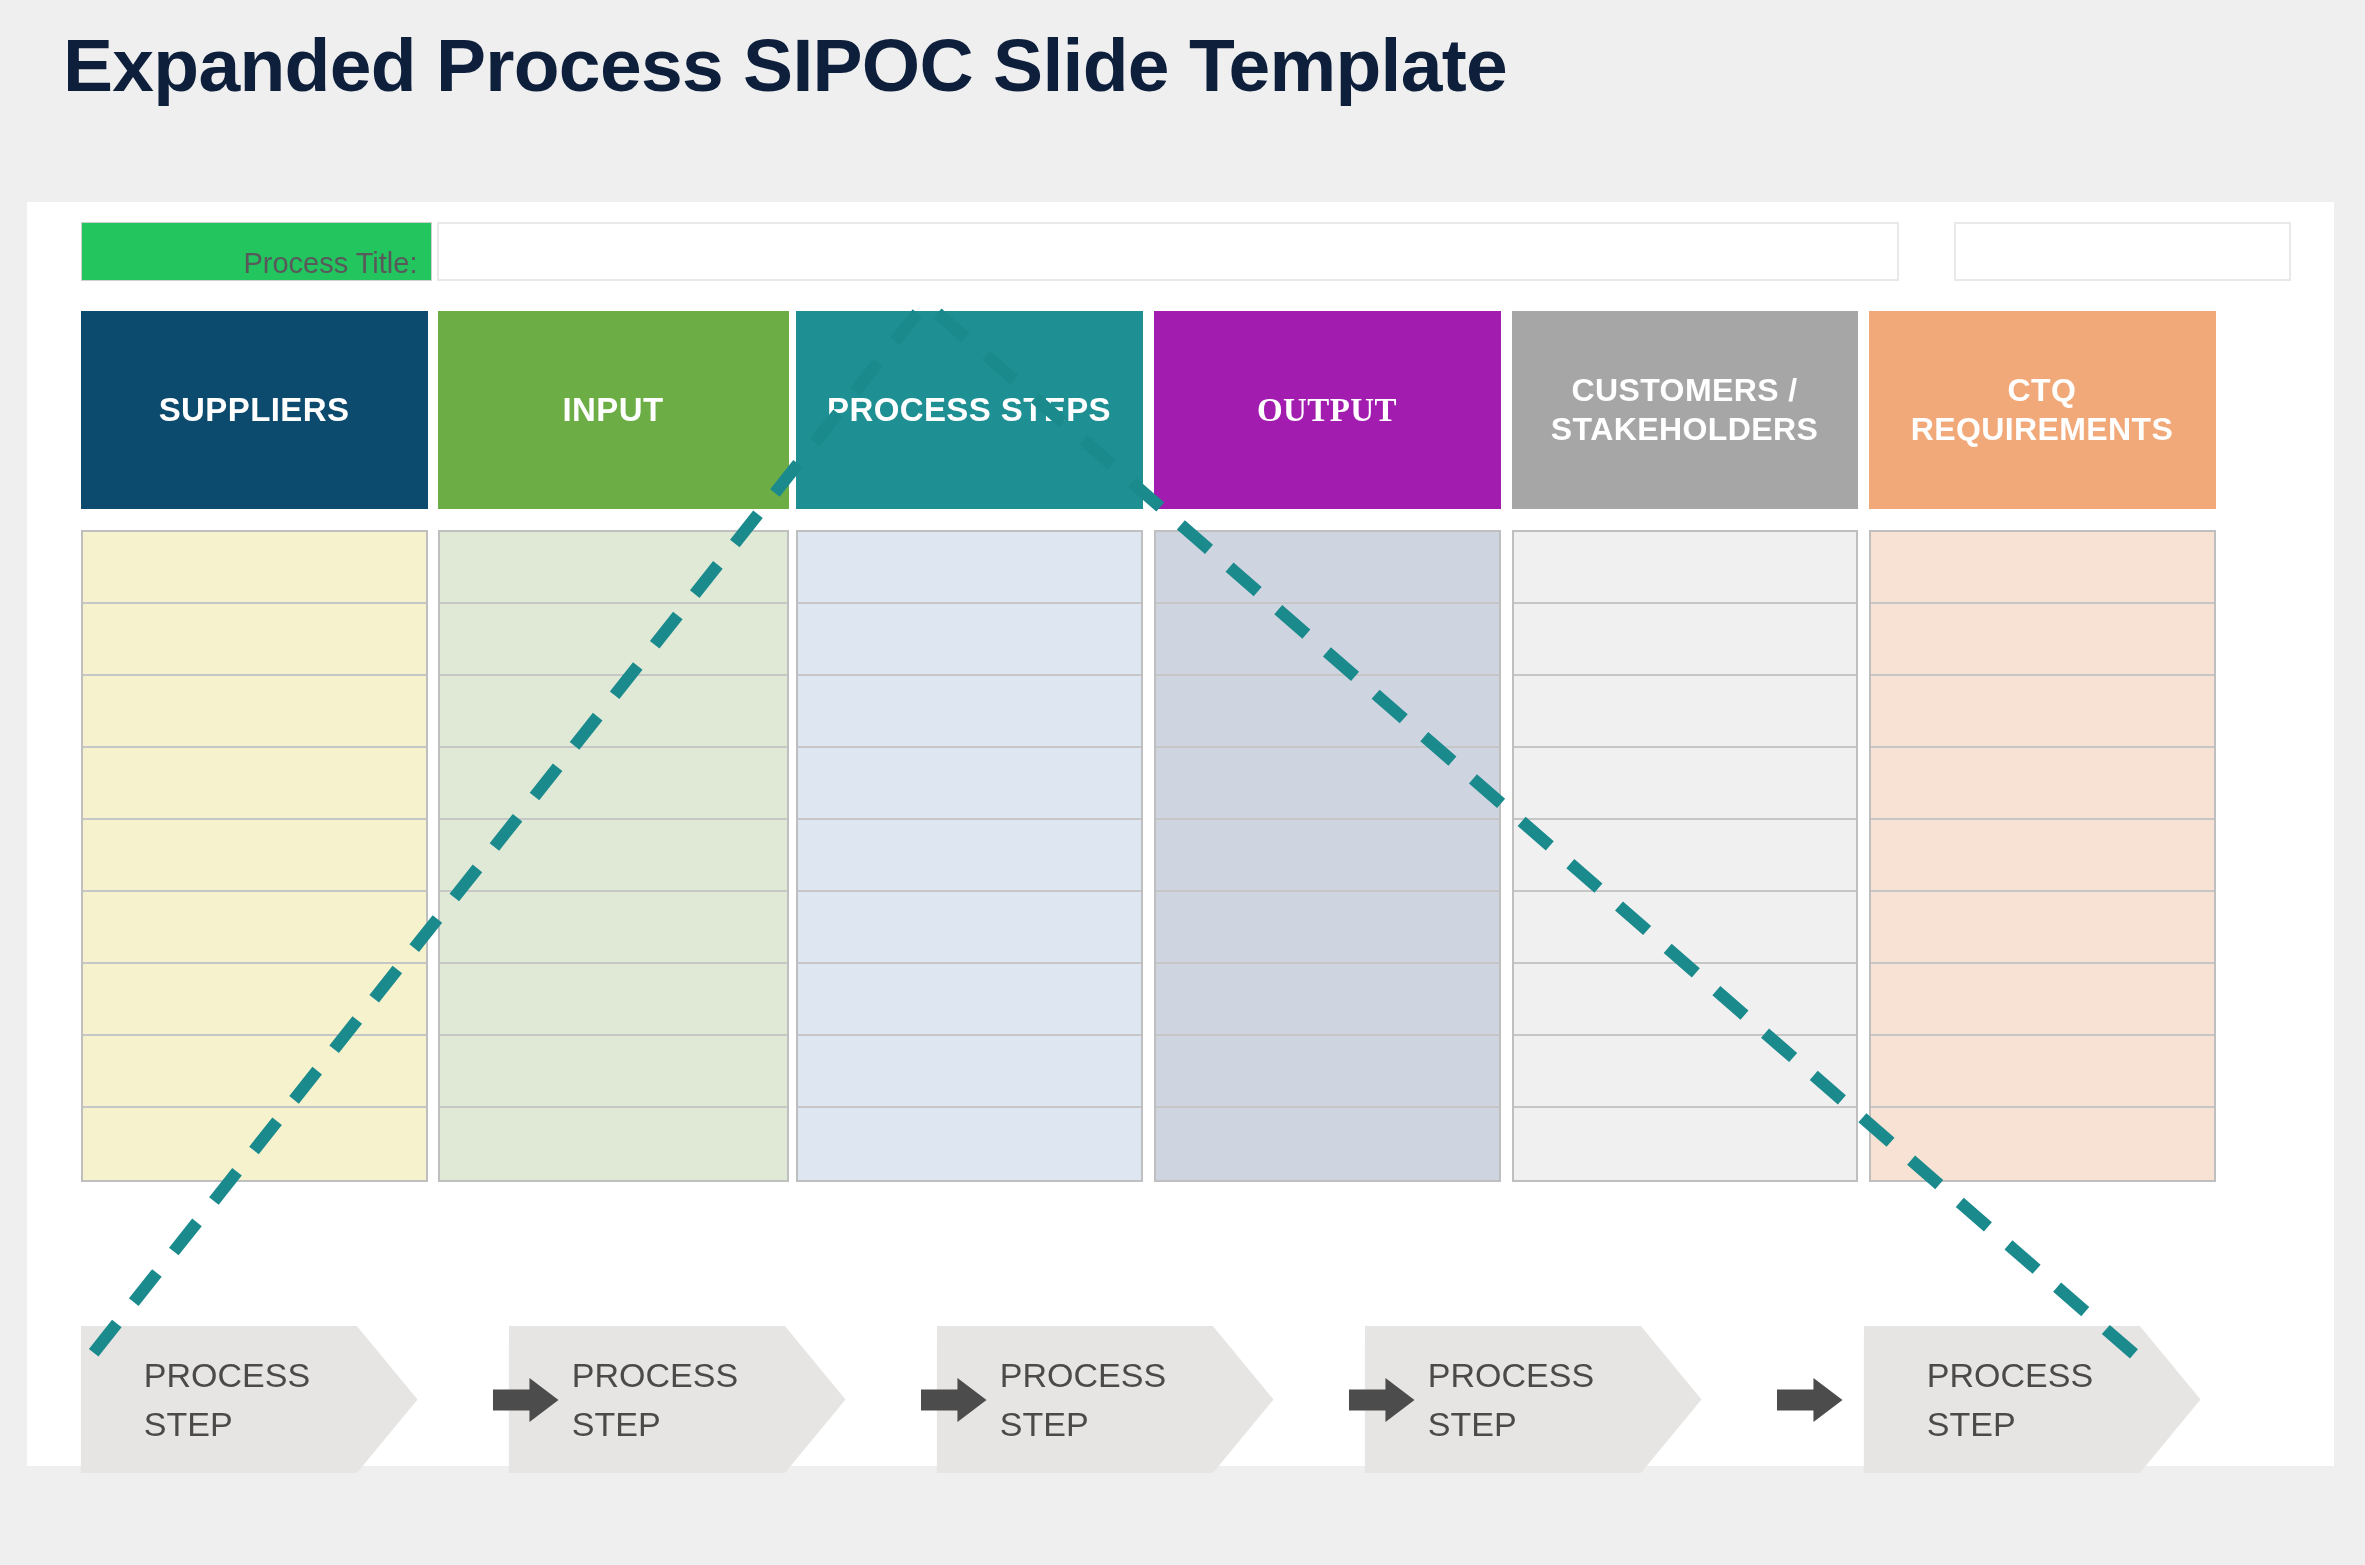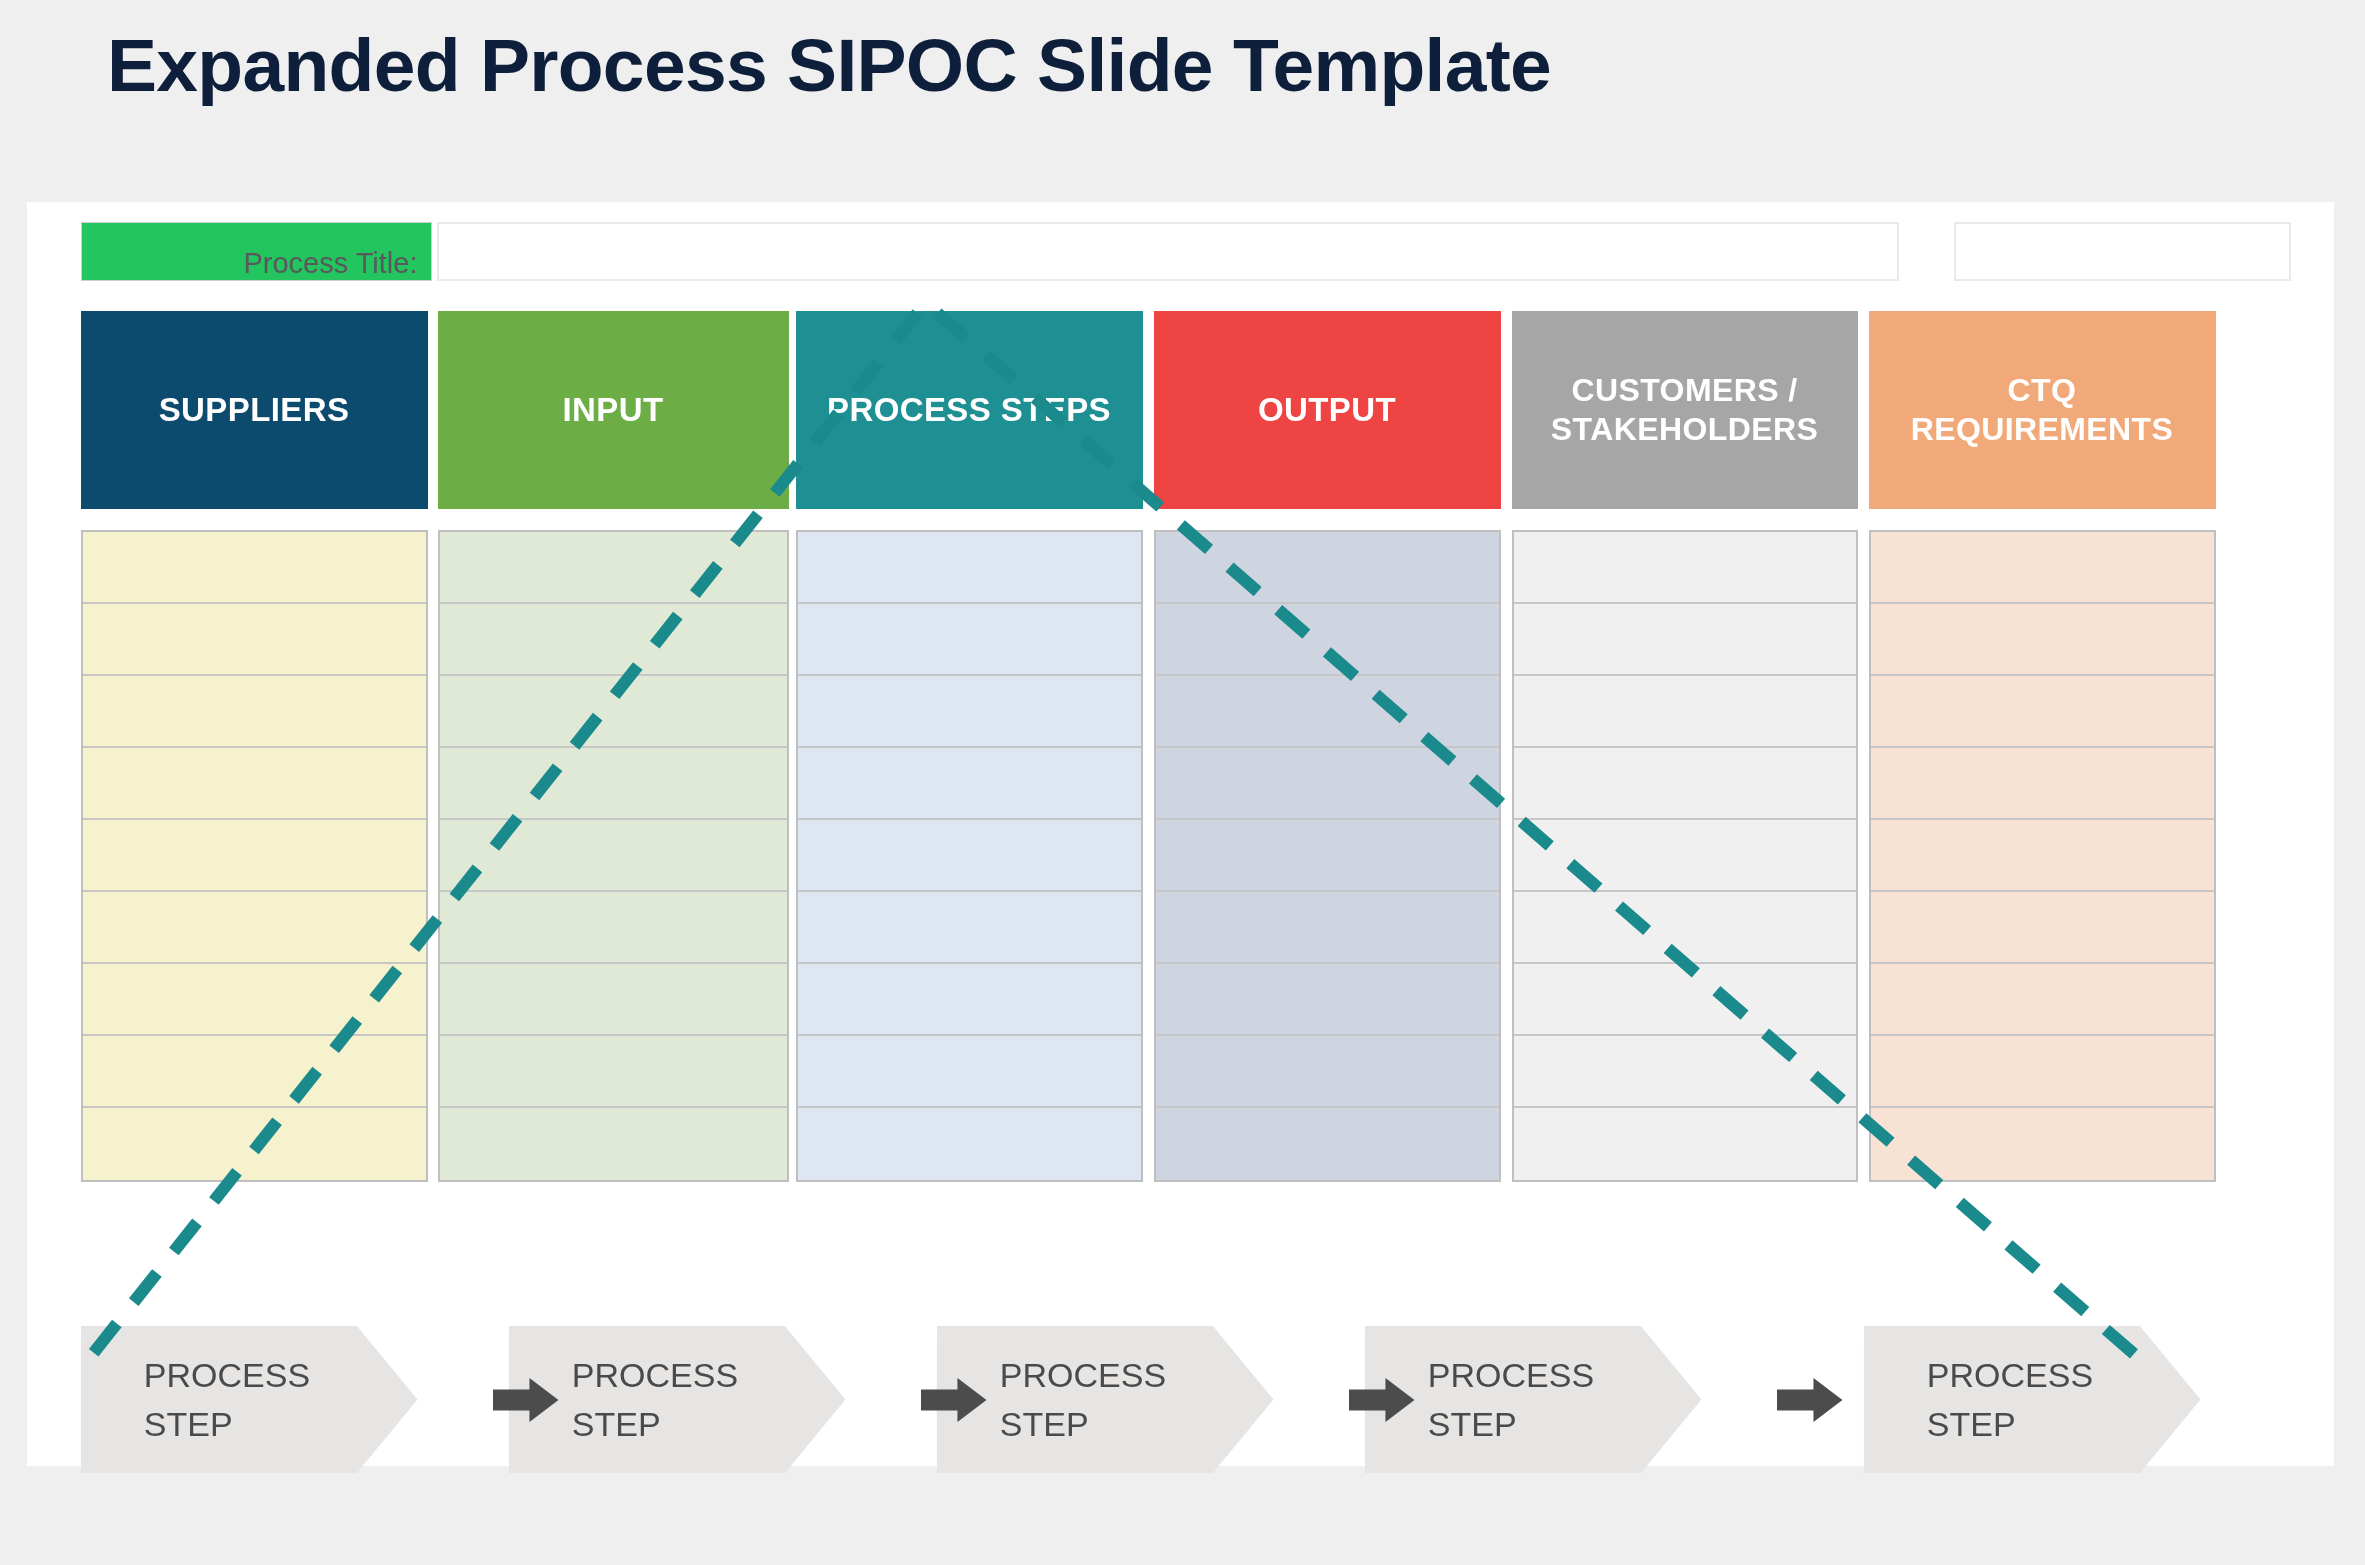--- a/index.html
+++ b/index.html
@@ -19,21 +19,20 @@
   #page-title {
     position: absolute;
     left: 63px;
     top: 21.5px;
     font-size: 75px;
     font-weight: bold;
     color: #0e1f3c;
     letter-spacing: -0.7px;
     white-space: nowrap;
     line-height: 1.15;
-    margin-left: 44px;
   }
 
   
   #slide-panel {
     position: absolute;
     left: 26.5px;
     top: 202px;
     width: 2307px;
     height: 1264px;
     background: #ffffff;
@@ -230,21 +229,21 @@
           <div class="col-row"></div>
           <div class="col-row"></div>
           <div class="col-row"></div>
           <div class="col-row"></div>
           <div class="col-row"></div>
           <div class="col-row"></div>
           <div class="col-row"></div>
         </div>
       </div>
       <div class="sipoc-col" style="left: 1127px; width: 347px;">
-        <div class="col-header" style="background: #ef4444;">
+        <div class="col-header" style="background: #a21caf; font-family: Liberation Serif, serif;">
           <span>OUTPUT</span>
         </div>
         <div class="col-body" style="background: rgb(206, 213, 224);">
           <div class="col-row"></div>
           <div class="col-row"></div>
           <div class="col-row"></div>
           <div class="col-row"></div>
           <div class="col-row"></div>
           <div class="col-row"></div>
           <div class="col-row"></div>

